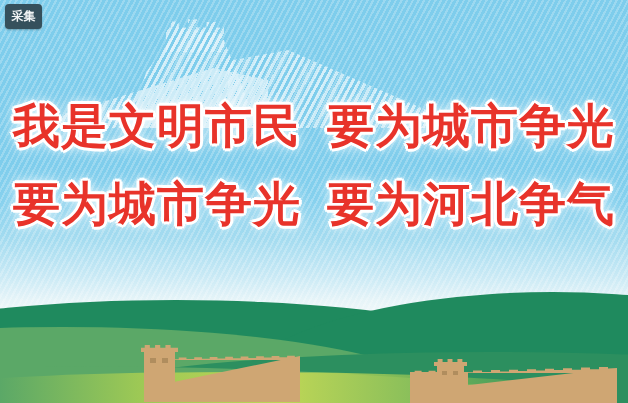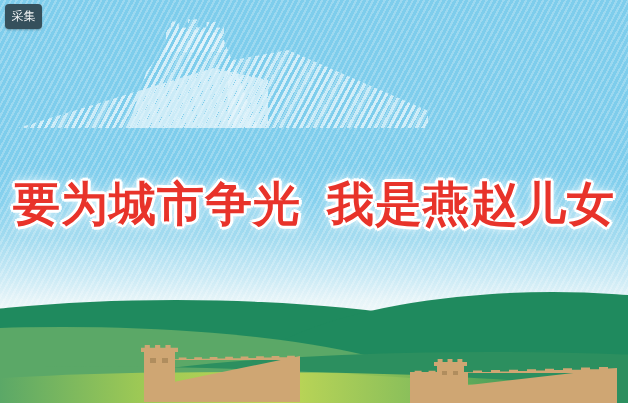--- a/index.html
+++ b/index.html
@@ -207,20 +207,21 @@
     background: #35505c;
     border-radius: 4px;
     color: #f2f5f6;
     font-size: 12px;
     line-height: 25px;
     text-align: center;
     font-family: "DejaVu Sans", "Liberation Sans", sans-serif;
     cursor: pointer;
     user-select: none;
     box-shadow: 0 1px 2px rgba(0,0,0,0.25);
+    font-weight: bold;
   }
 </style>
 </head>
 <body>
 
 <div id="stage">
 
   <div class="sky"></div>
   <div class="sky-stripes"></div>
 
@@ -260,18 +261,19 @@
     <div class="wall-seg" style="left:410px; top:372px; width:58px; height:31px;"></div>
     <div class="wall-crenel" style="left:410px; top:369px; width:58px; height:6px;
          clip-path: polygon(0% 58%,8% 58%,8% 30%,20% 30%,20% 58%,32% 58%,32% 30%,44% 30%,44% 58%,56% 58%,56% 30%,68% 30%,68% 58%,80% 58%,80% 30%,92% 30%,92% 58%,100% 58%,100% 100%,0% 100%);"></div>
     <div class="tower" style="left:437px; top:364px; width:27px; height:39px;"></div>
     <div class="tower" style="left:434px; top:359px; width:33px; height:7px;
          clip-path: polygon(0% 42%,11% 42%,11% 0%,26% 0%,26% 42%,41% 42%,41% 0%,56% 0%,56% 42%,71% 42%,71% 0%,86% 0%,86% 42%,100% 42%,100% 100%,0% 100%);"></div>
     <div class="tower-win" style="left:442px; top:371px; width:5px; height:4px;"></div>
     <div class="tower-win" style="left:453px; top:371px; width:5px; height:4px;"></div>
   </div>
 
-
-  <div class="headline line2"><span>要为城市争光</span><span class="gap"></span><span>我是燕赵儿女</span></div>
+  <div class="headline line1"><span>我是文明市民</span><span class="gap"></span><span>要为城市争光</span></div>
+
+  <div class="headline line2"><span>要为城市争光</span><span class="gap"></span><span>要为河北争气</span></div>
 
   <div class="capture-btn">采集</div>
 
 </div>
 
 </body></html>

